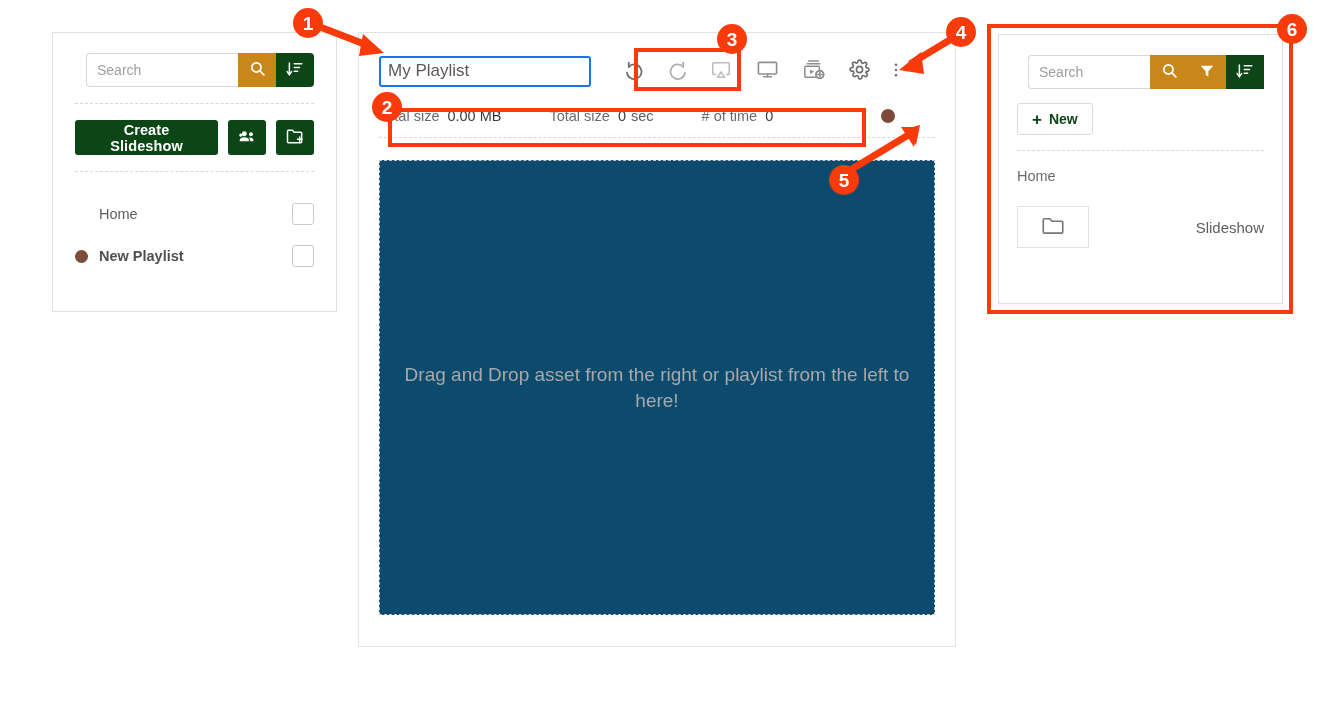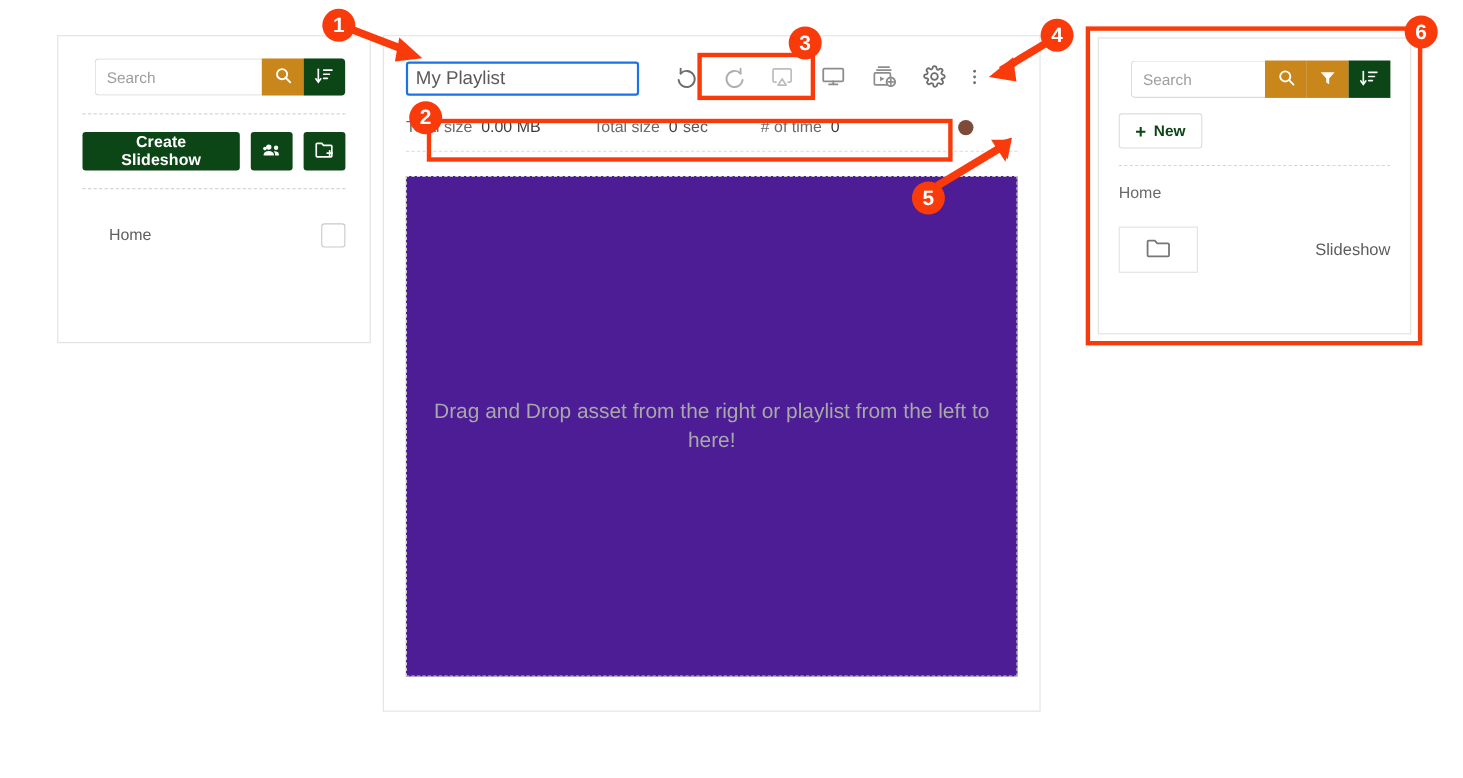--- a/index.html
+++ b/index.html
@@ -133,21 +133,21 @@
     border: 1px solid #c9c9c9;
     border-radius: 3px;
     background: #fff;
     cursor: pointer;
     flex: 0 0 auto;
   }
 
   
   .center-panel {
     position: absolute;
-    left: 348px;
+    left: 358px;
     top: 32px;
     width: 598px;
     height: 615px;
     background: #ffffff;
     border: 1px solid #e3e3e3;
     box-sizing: border-box;
   }
   .cp-header {
     display: flex;
     align-items: center;
@@ -211,21 +211,21 @@
   }
   .cp-divider {
     border: none;
     border-top: 1px dashed #d9d9d9;
     margin: 0 20px;
   }
   .dropzone {
     margin: 22px 20px 20px 20px;
     height: 455px;
     border: 1px dashed #c9c9c9;
-    background: #4c1d95;
+    background: #0c4a6e;
     display: flex;
     align-items: center;
     justify-content: flex-start;
     box-sizing: border-box;
   }
   .dropzone-text {
     color: #a8a8a8;
     font-size: 19px;
     text-align: center;
     line-height: 1.35;
@@ -388,20 +388,25 @@
       <hr class="divider-dashed">
 
       <div class="playlist-list">
 
         <div class="pl-row">
           <span class="pl-dot invisible"></span>
           <span class="pl-label">Home</span>
           <span class="pl-check"></span>
         </div>
 
+        <div class="pl-row">
+          <span class="pl-dot"></span>
+          <span class="pl-label bold">New Playlist</span>
+          <span class="pl-check"></span>
+        </div>
 
       </div>
     </div>
   </div>
 
   <div class="center-panel">
 
     <div class="cp-header">
       <input class="title-input" type="text" value="My Playlist" style="">
 

